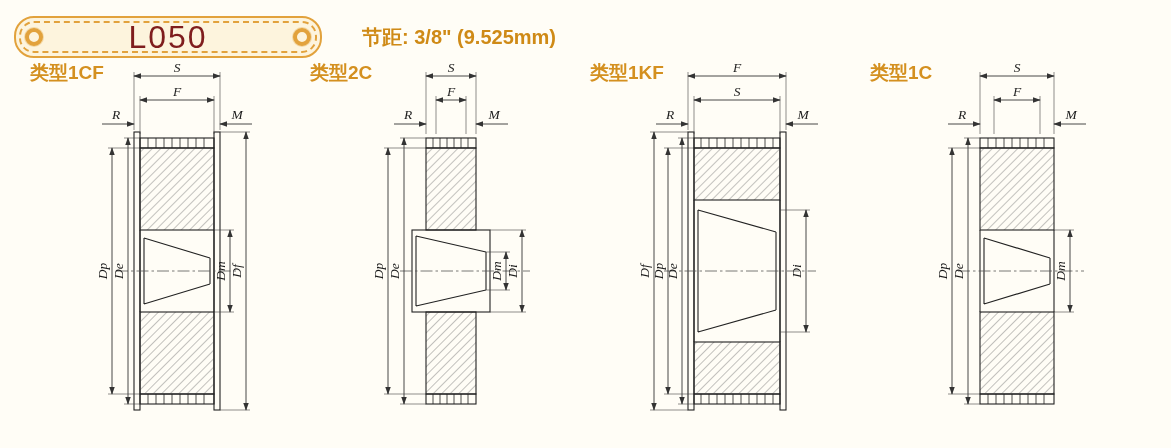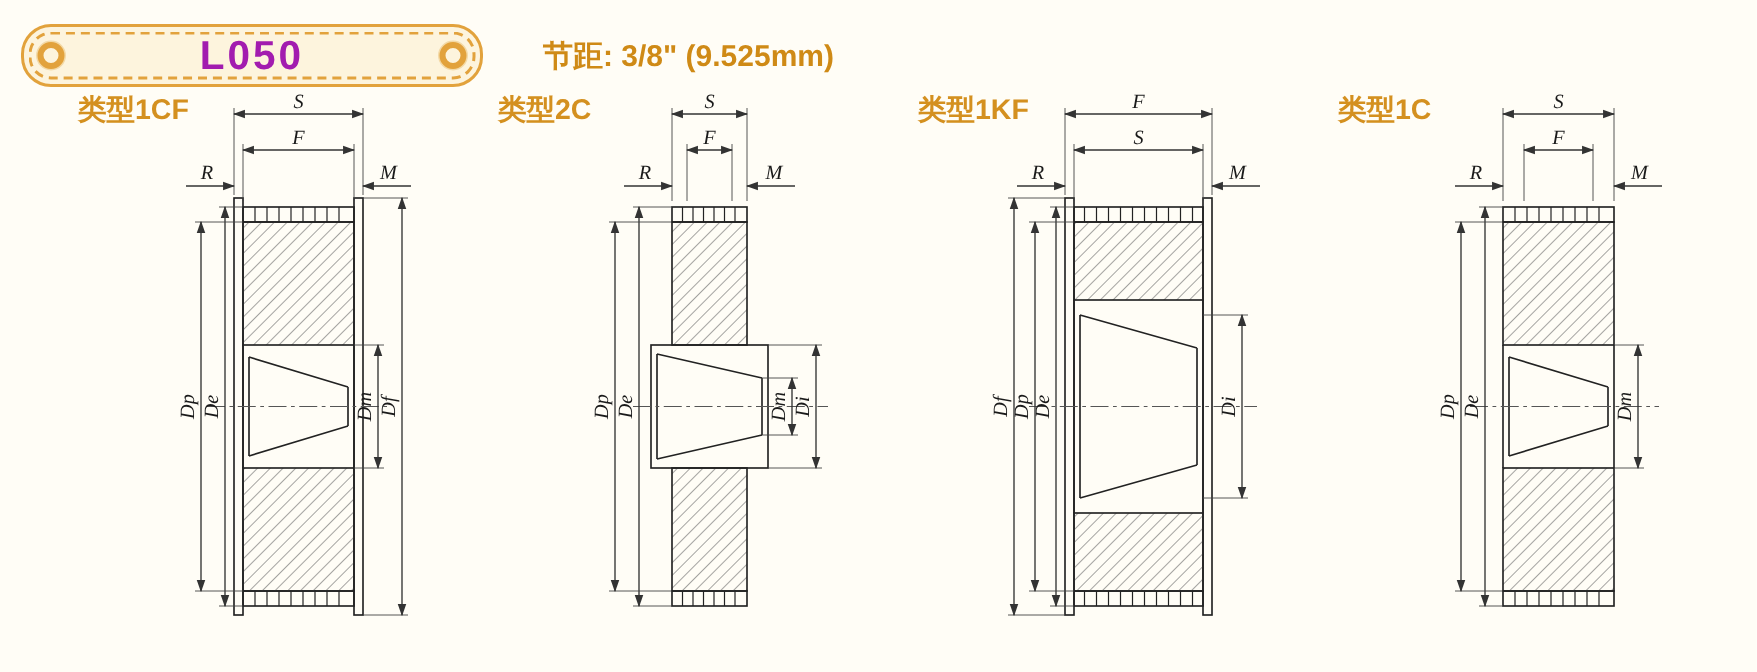--- a/index.html
+++ b/index.html
@@ -18,25 +18,25 @@
     content:"";position:absolute;inset:3px;border:2px dashed #e2a23c;border-radius:15px;
   }
   .rivet{
     position:absolute;top:50%;transform:translateY(-50%);
     width:10px;height:10px;border-radius:50%;
     background:#fdf4dd;border:4px solid #e2a23c;box-shadow:0 0 0 1px #f3d9a6;
   }
   .rivet.left{left:9px;}
   .rivet.right{right:9px;}
   .model{
-    color:#a21caf;font-size:27px;font-weight:bold;letter-spacing:2px;z-index:1;
+    color:#7f1d1d;font-size:32px;font-weight:normal;letter-spacing:2px;z-index:1;
   }
   .pitch{color:#cf8a16;font-size:20px;font-weight:bold;}
   
-  .diagrams{display:flex;padding-left:50px;margin-top:2px;}
+  .diagrams{display:flex;padding-left:28px;margin-top:2px;}
   .diagram{position:relative;width:280px;height:366px;flex:0 0 280px;}
   .diagram-title{
     position:absolute;top:0;left:2px;color:#d4901f;font-size:19px;font-weight:600;z-index:2;
   }
   svg{display:block;}
   .body-line{stroke:#222;stroke-width:1.1;fill:none;}
   .hatch-rect{stroke:#222;stroke-width:1.1;}
   .tooth{stroke:#222;stroke-width:0.8;}
   .ext{stroke:#444;stroke-width:0.6;}
   .dim{stroke:#333;stroke-width:0.9;fill:none;}

